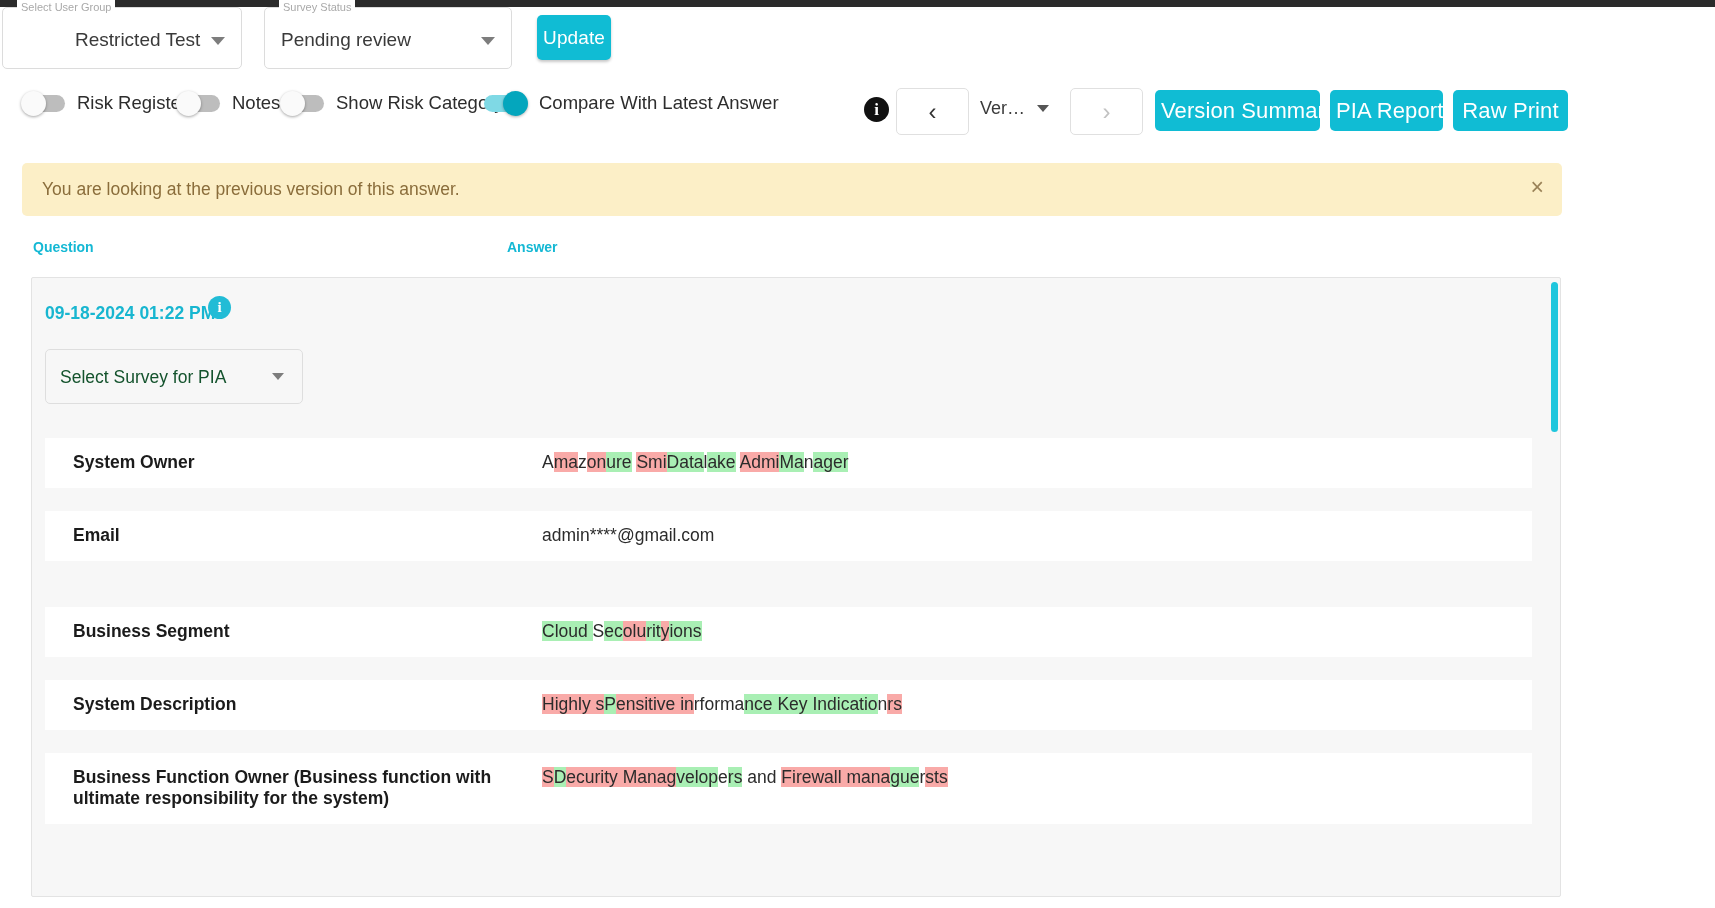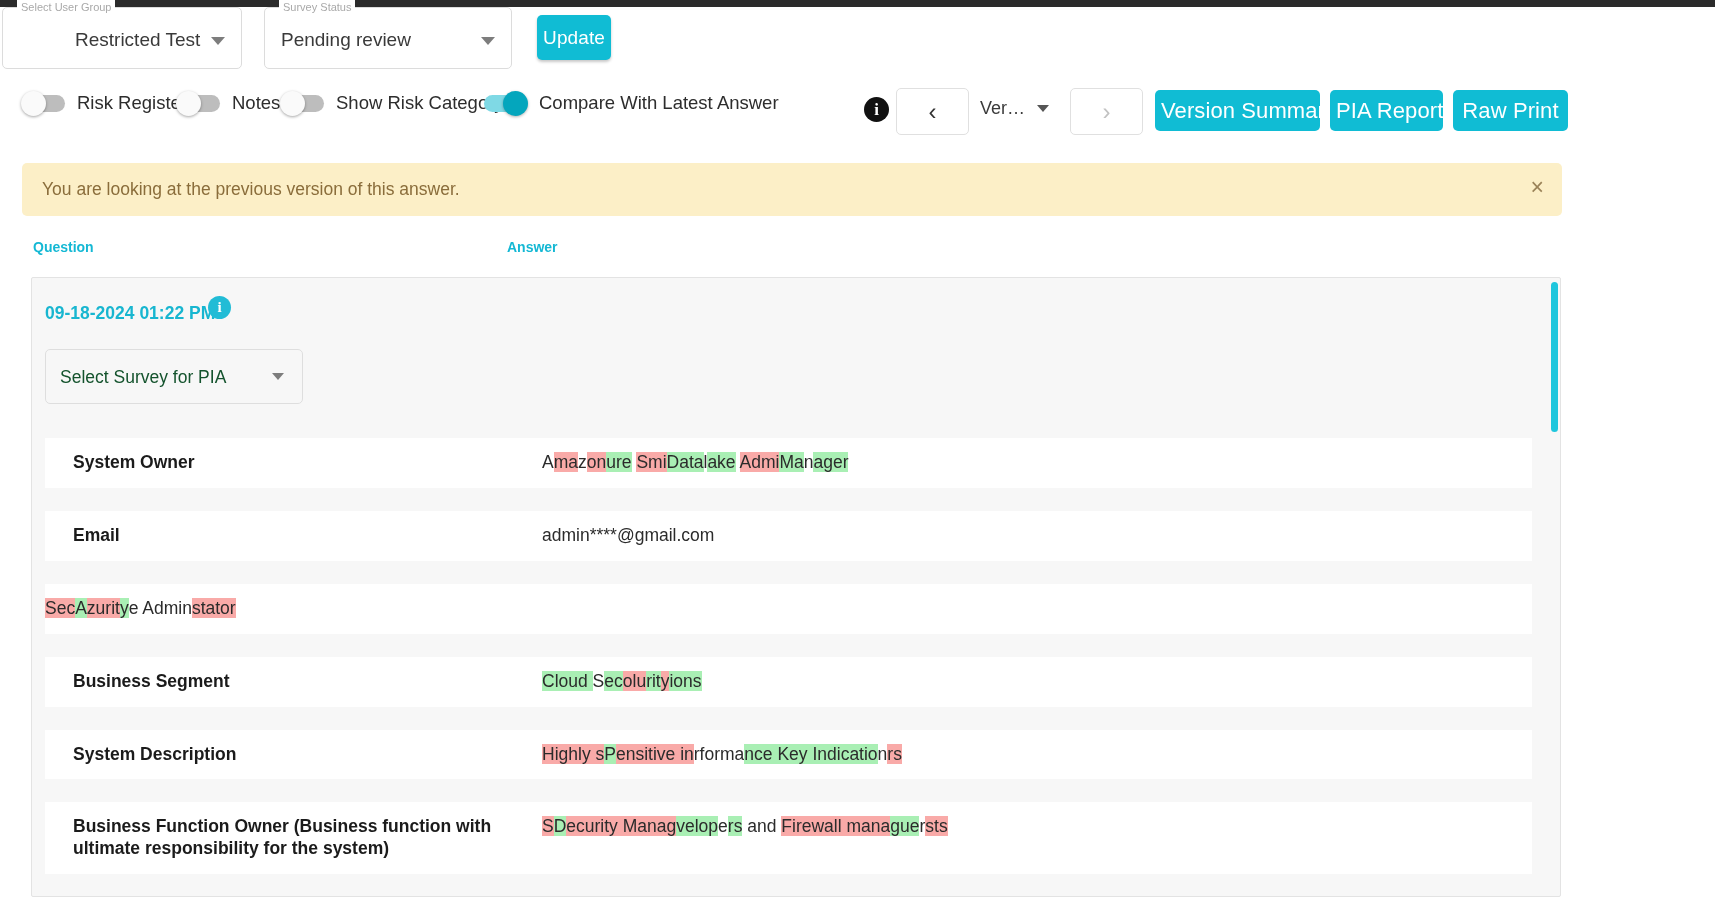--- a/index.html
+++ b/index.html
@@ -273,21 +273,20 @@
           <div class="q-cell">System Owner</div>
           <div class="a-cell"><span>A</span><span class="del">ma</span><span>z</span><span class="del">on</span><span class="ins">ure</span><span> </span><span class="del">Smi</span><span class="ins">Data</span><span>l</span><span class="ins">ake</span><span> </span><span class="del">Admi</span><span class="ins">Ma</span><span>n</span><span class="ins">ager</span></div>
         </div>
         <div class="qa-spacer"></div>
         <div class="qa-row">
           <div class="q-cell">Email</div>
           <div class="a-cell"><span>admin****@gmail.com</span></div>
         </div>
         <div class="qa-spacer"></div>
         <div class="qa-row">
-          <div class="a-cell"><span class="del">Sec</span><span class="ins">A</span><span class="del">zurit</span><span class="ins">y</span><span>e Admin</span><span class="del">stator</span></div>
         </div>
         <div class="qa-spacer"></div>
         <div class="qa-row">
           <div class="q-cell">Business Segment</div>
           <div class="a-cell"><span class="ins">Cloud </span><span>S</span><span class="ins">ec</span><span class="del">olu</span><span class="ins">rit</span><span class="del">y</span><span class="ins">ions</span></div>
         </div>
         <div class="qa-spacer"></div>
         <div class="qa-row">
           <div class="q-cell">System Description</div>
           <div class="a-cell"><span class="del">Highly s</span><span class="ins">P</span><span class="del">ensitive in</span><span>r</span><span>forma</span><span class="ins">nce Key Indicatio</span><span>n</span><span class="del">rs</span></div>

